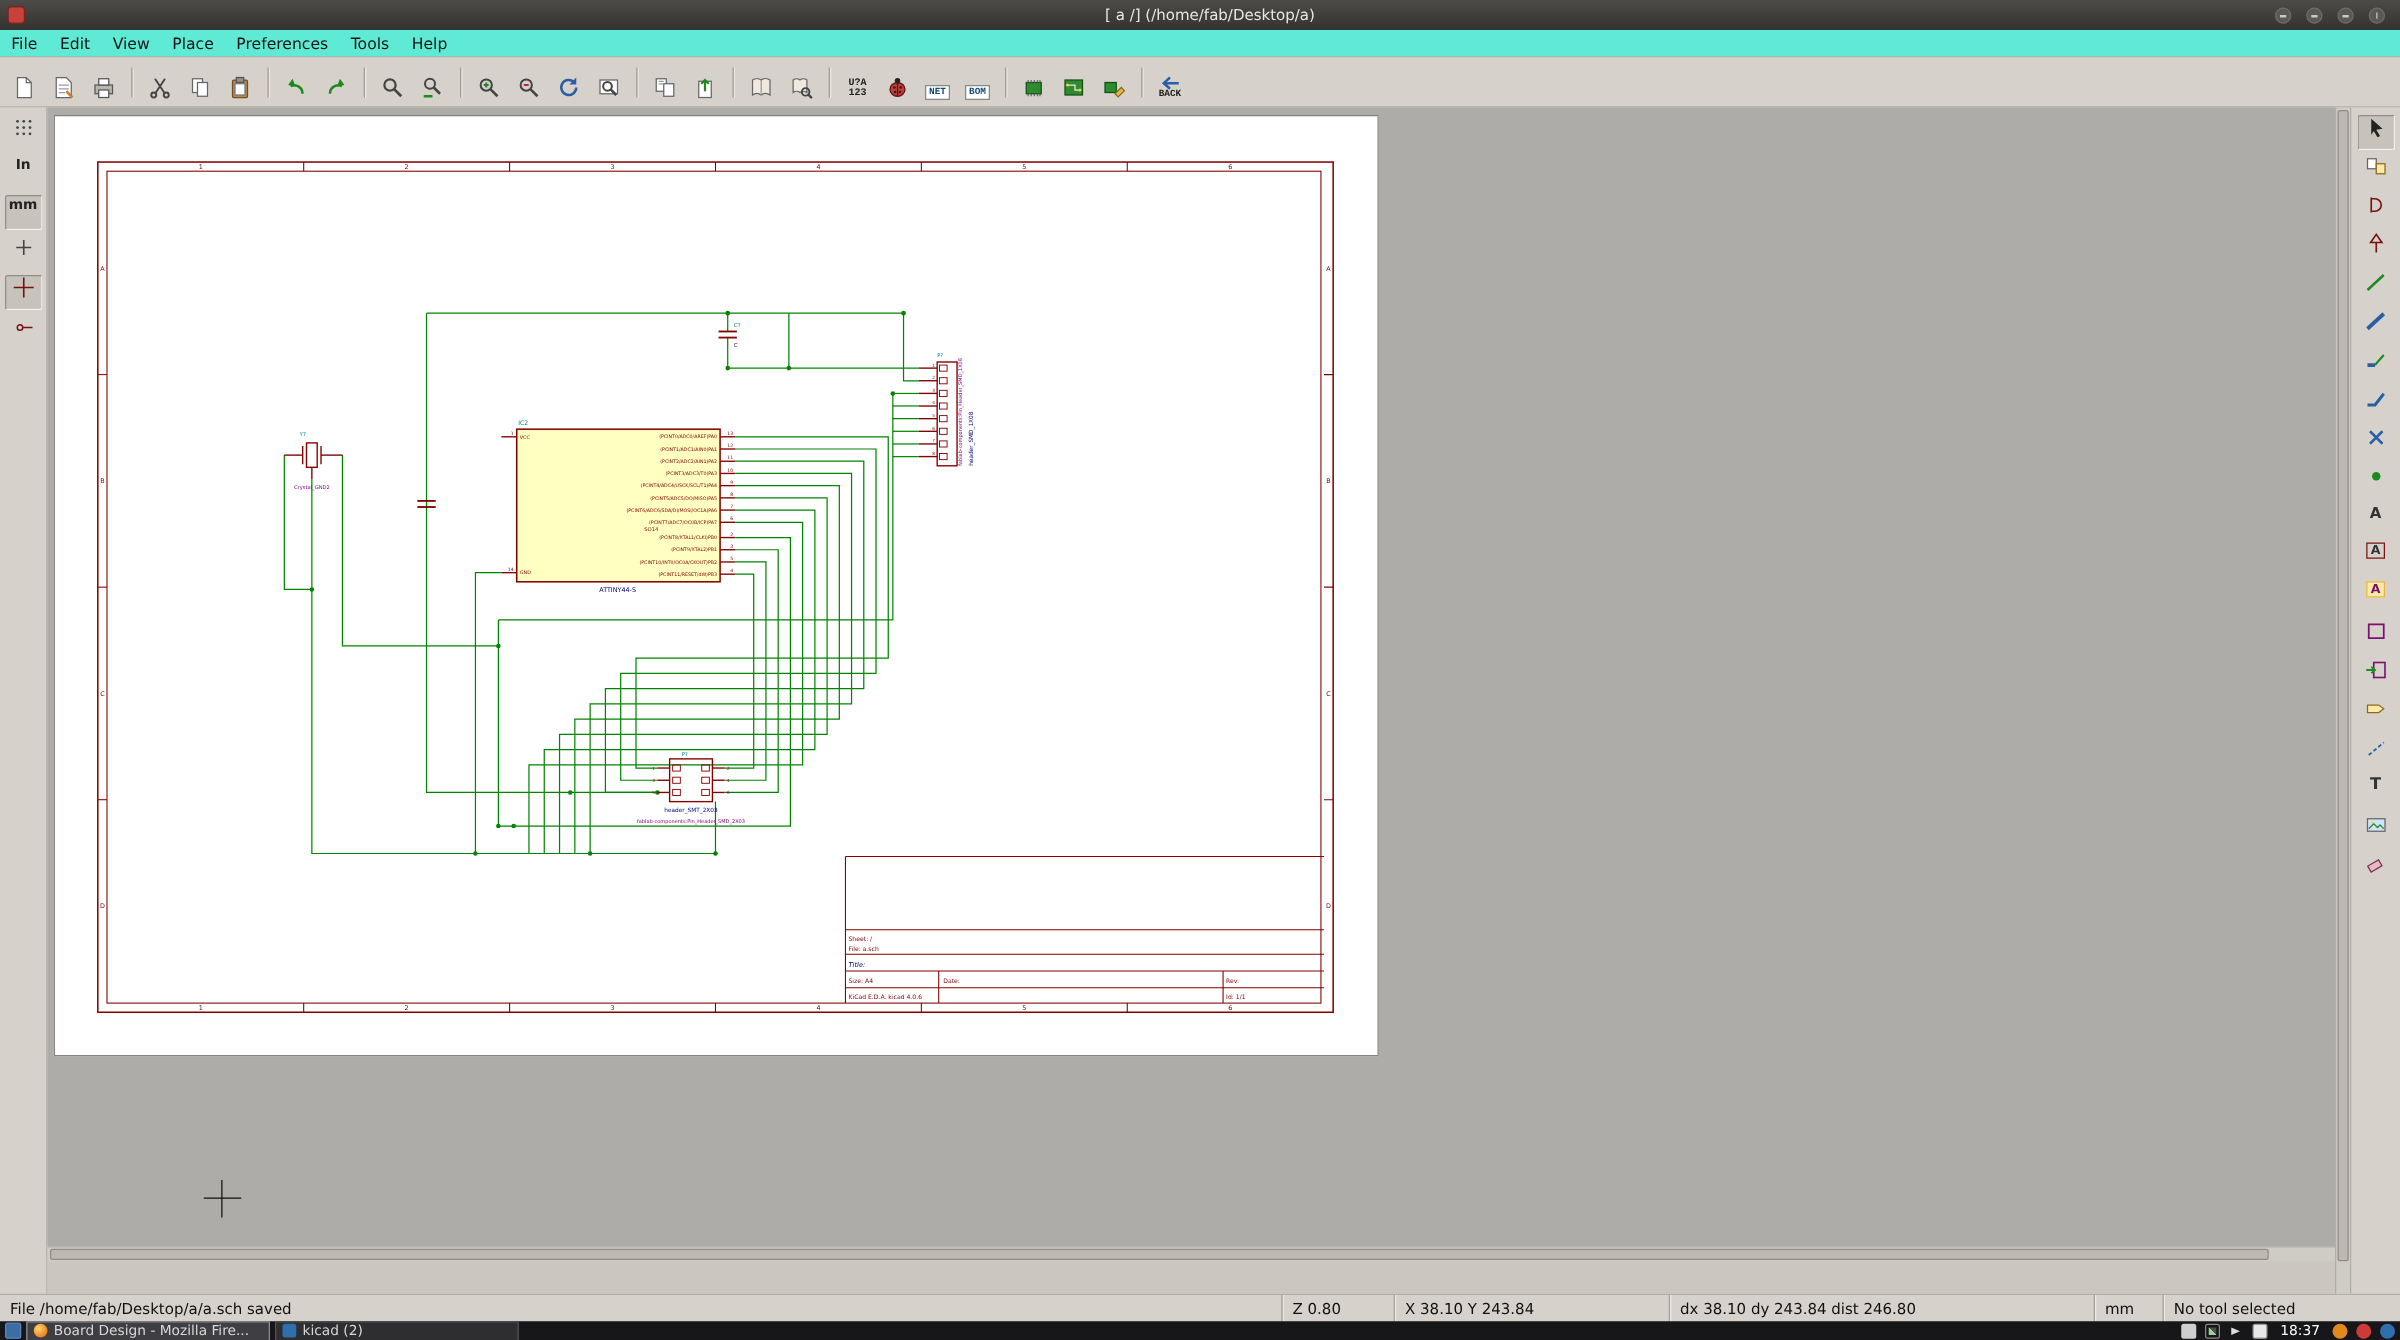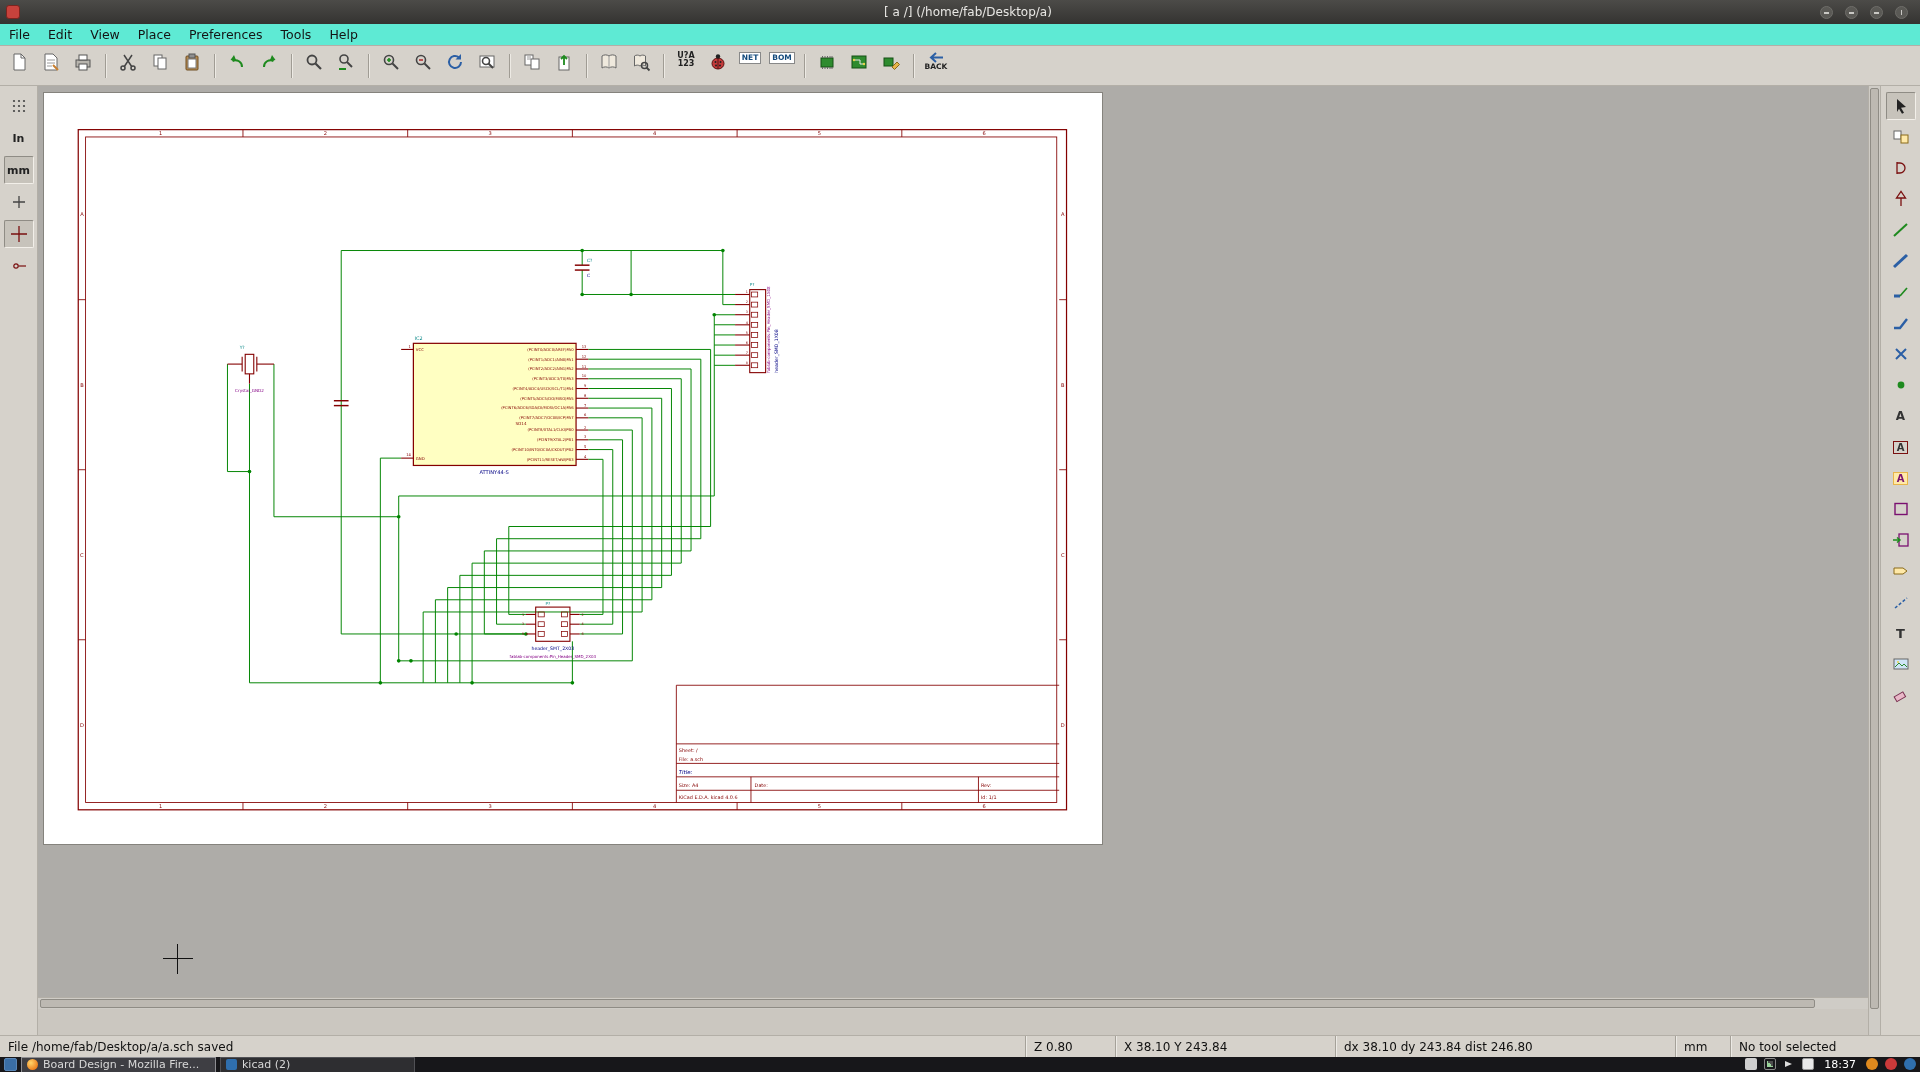--- a/index.html
+++ b/index.html
@@ -14,31 +14,31 @@
 .wc{width:13px;height:13px;border-radius:50%;background:#5a5955;border:1px solid #6e6d69;position:relative;}
 .wc::after{content:"";position:absolute;left:3px;right:3px;top:5px;height:2px;background:#c9c8c4;}
 .wc-close::after{top:3px;bottom:3px;height:auto;left:5px;right:5px;background:#c9c8c4;}
 
 
 .menubar{height:22px;background:#5eead4;border-bottom:1px solid #b3afa7;display:flex;align-items:center;font-size:12.5px;color:#141414;flex:0 0 auto;}
 .menu-item{padding:2px 9px;}
 
 
 .toolbar{height:40px;background:#d6d2cb;border-bottom:1px solid #b3afa7;display:flex;align-items:center;padding-left:4px;gap:2px;flex:0 0 auto;}
-.tbtn{width:30px;height:30px;display:flex;flex-direction:column;align-items:center;justify-content:flex-start;border:1px solid transparent;border-radius:2px;}
+.tbtn{width:30px;height:30px;display:flex;flex-direction:column;align-items:center;justify-content:flex-end;border:1px solid transparent;border-radius:2px;font-family:Liberation Mono, monospace;}
 .tsep{width:1px;height:24px;background:#a09c94;box-shadow:1px 0 0 #edeae4;margin:0 5px;}
 .chip{font-size:7.5px;font-weight:bold;color:#134a7c;background:#fff;border:1px solid #888;padding:0 2px;line-height:10px;}
 .mini-lines{font-size:8px;line-height:8.5px;color:#222;text-align:center;font-weight:bold;}
 .back-label{font-size:7.5px;font-weight:bold;color:#222;line-height:8px;}
 
 
 .main{flex:1;display:flex;min-height:0;}
 .left-rail{width:38px;background:#d6d2cb;border-right:1px solid #b3afa7;display:flex;flex-direction:column;align-items:center;padding-top:6px;gap:4px;flex:0 0 auto;}
 .right-rail{width:40px;background:#d6d2cb;border-left:1px solid #b3afa7;display:flex;flex-direction:column;align-items:center;padding-top:6px;gap:3px;flex:0 0 auto;}
-.railbtn{width:30px;height:28px;display:flex;align-items:center;justify-content:center;border:1px solid transparent;border-radius:2px;font-size:12px;color:#222;}
+.railbtn{width:30px;height:28px;display:flex;align-items:flex-start;justify-content:center;border:1px solid transparent;border-radius:2px;font-size:12px;color:#222;}
 .pressed{border:1px solid;border-color:#8f8c85 #f2efe9 #f2efe9 #8f8c85;background:#c7c3bb;}
 .unit-txt{font-size:11px;font-weight:bold;color:#222;}
 
 .center{flex:1;display:flex;flex-direction:column;min-width:0;}
 .canvas{flex:1;background:#aeaca8;position:relative;overflow:hidden;}
 .sheet{position:absolute;left:5px;top:6px;width:1060px;height:753px;background:#ffffff;border:1px solid #85837d;}
 .crosshair{position:absolute;left:125px;top:858px;width:30px;height:30px;}
 .ch-h{position:absolute;left:0;top:14px;width:30px;height:1px;background:#111;}
 .ch-v{position:absolute;left:14px;top:0;width:1px;height:30px;background:#111;}
 
@@ -55,21 +55,21 @@
 .w-zoom{width:90px;}.w-pos{width:220px;}.w-delta{width:340px;}.w-units{width:55px;}.w-tool{width:190px;}
 
 
 .taskbar{height:15px;background:#17171a;display:flex;align-items:center;color:#d8d8d8;font-size:11px;gap:4px;padding:0 4px;flex:0 0 auto;}
 .launcher{width:13px;height:13px;background:#3a6ea5;border:1px solid #5a86b5;border-radius:2px;}
 .task-btn{width:195px;height:16px;background:#2e2e31;border:1px solid #515155;display:flex;align-items:center;gap:5px;padding:0 5px;overflow:hidden;white-space:nowrap;}
 .task-btn.active{background:#3e3e43;border-color:#8e8e92;}
 .tb-ic{width:11px;height:11px;flex:0 0 auto;border-radius:2px;}
 .firefox-ic{background:radial-gradient(circle at 35% 35%,#ffd56b,#e66000);border-radius:50%;}
 .kicad-ic{background:#2f6fae;}
-.tray{margin-left:auto;display:flex;align-items:flex-start;gap:7px;padding-left:32px;}
+.tray{margin-left:auto;display:flex;align-items:center;gap:7px;padding-left:32px;}
 .tray-ic{width:12px;height:12px;border-radius:2px;}
 .t-clip{background:#cfcfcf;}
 .t-net{background:#17171a;border:1px solid #888;position:relative;}
 .t-net::after{content:"";position:absolute;left:2px;top:2px;right:2px;bottom:2px;background:linear-gradient(45deg,#9ad29a 50%,#4d4d4d 50%);}
 .t-vol{background:#17171a;position:relative;}
 .t-vol::after{content:"";position:absolute;left:2px;top:3px;border-left:7px solid #ddd;border-top:3px solid transparent;border-bottom:3px solid transparent;}
 .t-kb{background:#e8e8e8;border:1px solid #999;}
 .clock{color:#fff;padding:0 3px;}
 .t-upd{background:#e08a1e;border-radius:50%;}
 .t-msg{background:#cc3a3a;border-radius:50%;}

